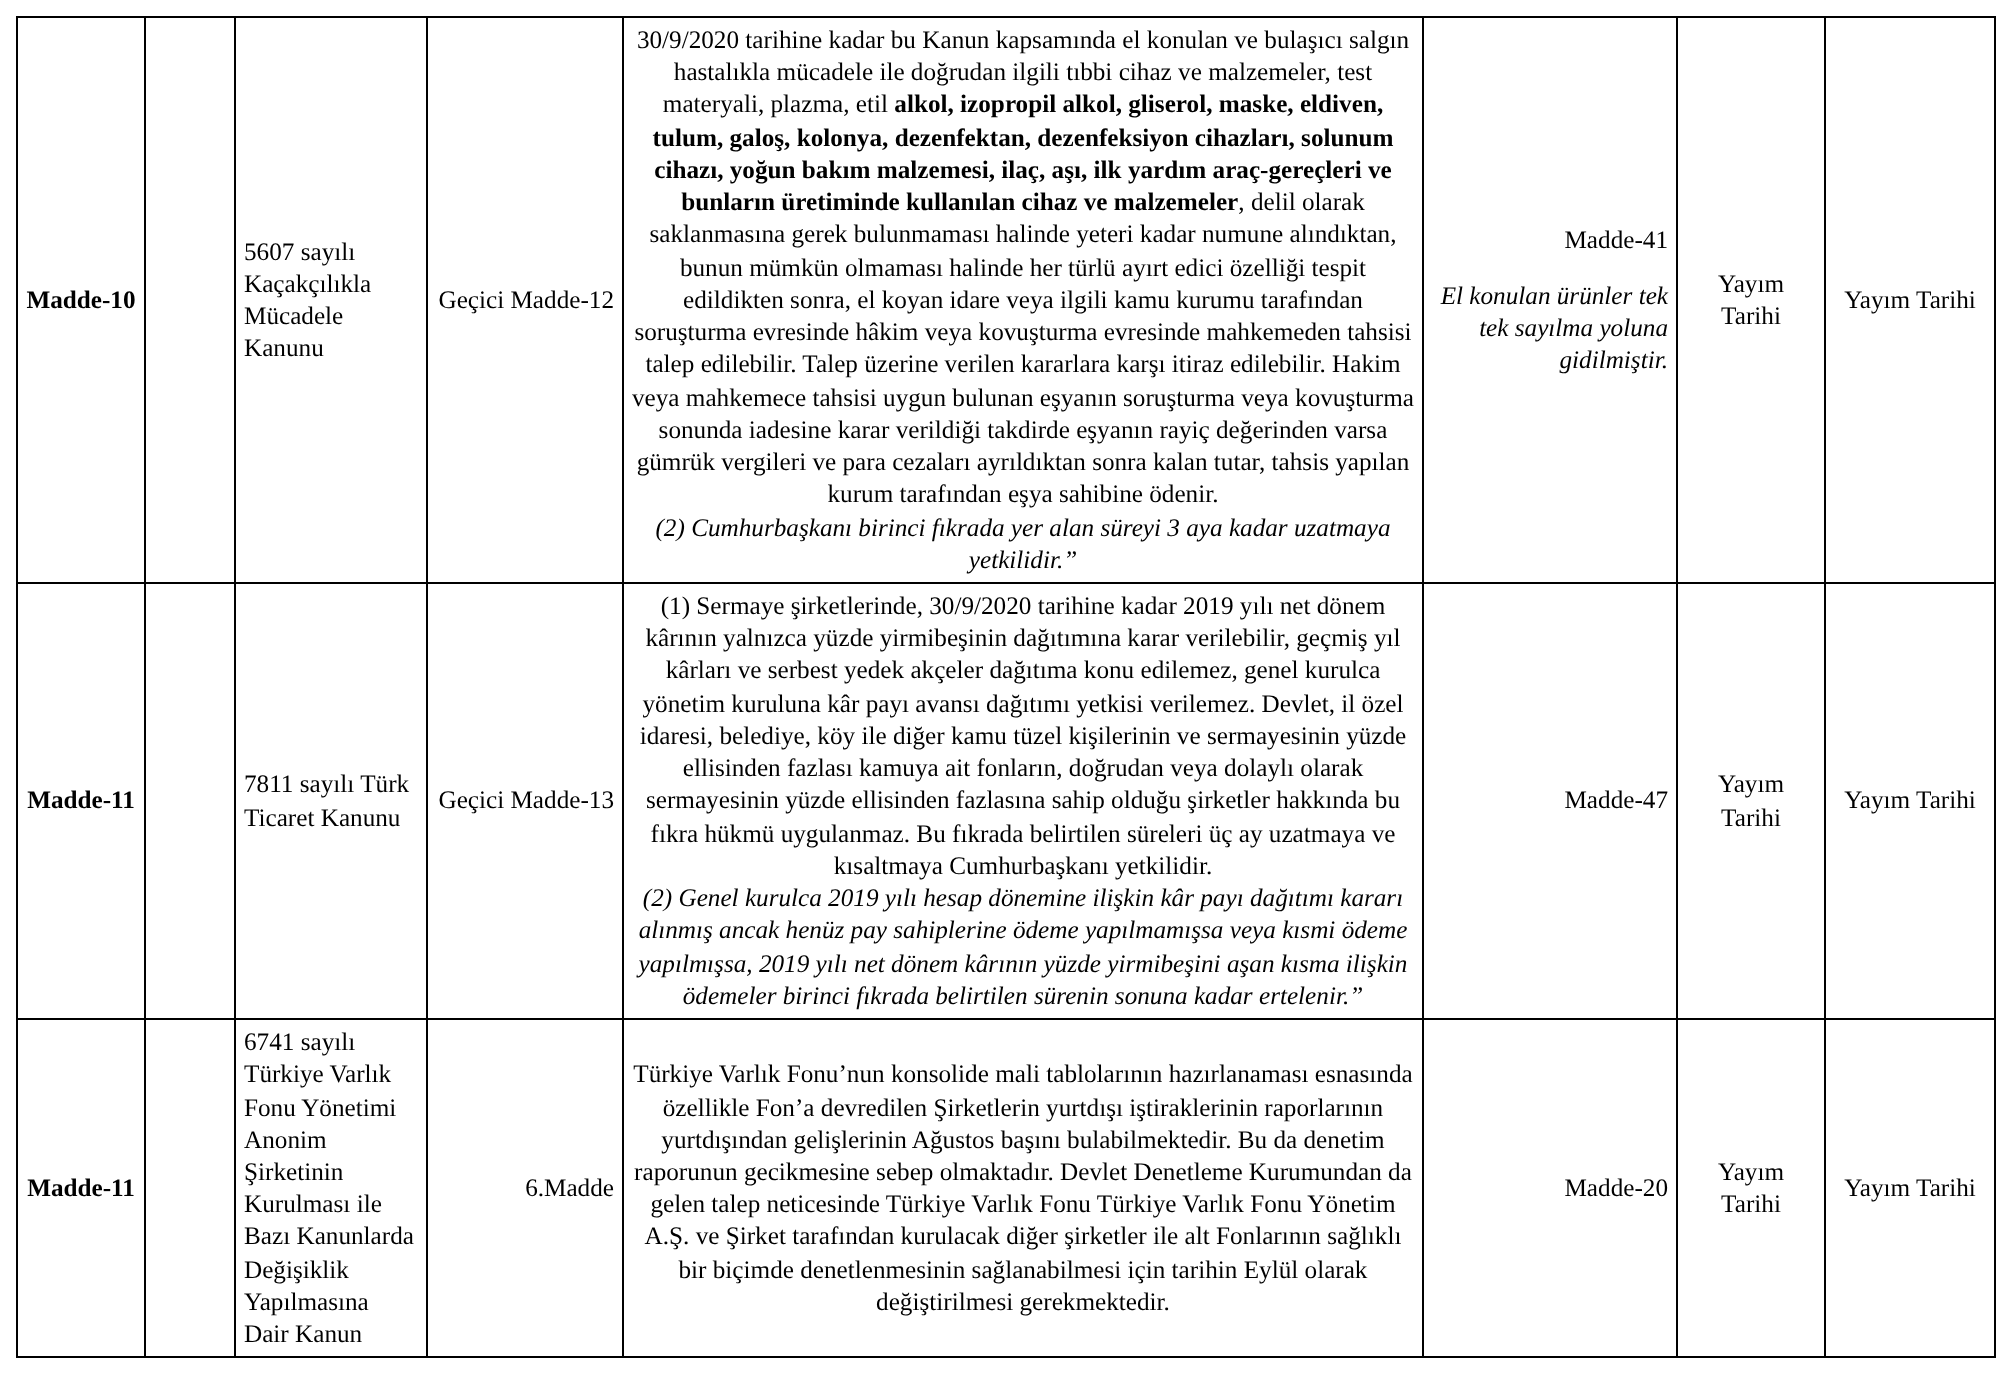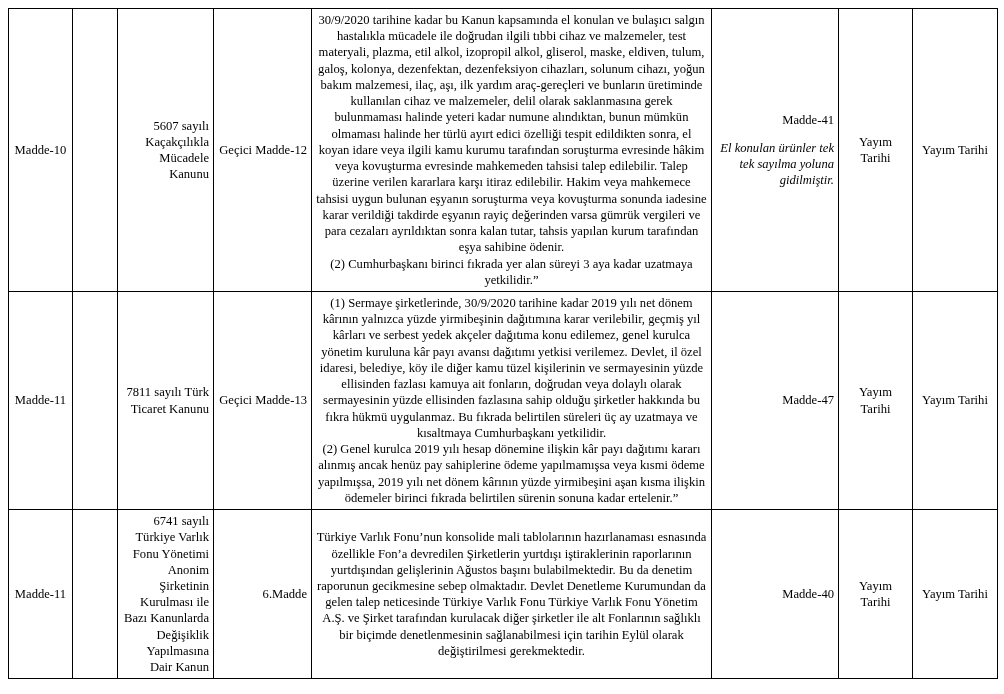--- a/index.html
+++ b/index.html
@@ -39,27 +39,27 @@
   col.c-blank    { width: 45px; }
   col.c-law      { width: 96px; }
   col.c-prov     { width: 98px; }
   col.c-text     { width: 400px; }
   col.c-refart   { width: 127px; }
   col.c-eff      { width: 74px; }
   col.c-pub      { width: 85px; }
 
   .cell-article {
     text-align: center;
-    font-weight: normal;
+    font-weight: bold;
     font-size: 12.8px;
     line-height: 1.26;
   }
   .cell-blank { }
   .cell-law {
-    text-align: right;
+    text-align: left;
     font-size: 12.6px;
     line-height: 1.3;
   }
   .cell-prov {
     text-align: right;
     font-size: 12.6px;
     line-height: 1.3;
   }
   .cell-text {
     text-align: center;
@@ -84,22 +84,22 @@
     text-align: center;
     font-size: 12.6px;
     line-height: 1.3;
   }
   .cell-pub {
     text-align: center;
     font-size: 12.6px;
     line-height: 1.3;
   }
   .para { margin: 0; }
-  .para + .para { margin-top: 0; }
-  b.bold-run { font-weight: normal; }
+  .para + .para { margin-top: 0; font-style: italic; }
+  b.bold-run { font-weight: bold; }
 </style>
 </head>
 <body>
 
 <div class="page">
   <table class="law-table">
     <colgroup>
       <col class="c-article">
       <col class="c-blank">
       <col class="c-law">
@@ -146,21 +146,21 @@
 
       <tr>
         <td class="cell-article">Madde-11</td>
         <td class="cell-blank"></td>
         <td class="cell-law">6741 sayılı Türkiye Varlık Fonu Yönetimi Anonim Şirketinin Kurulması ile Bazı Kanunlarda Değişiklik Yapılmasına Dair Kanun</td>
         <td class="cell-prov">6.Madde</td>
         <td class="cell-text">
           <p class="para">Türkiye Varlık Fonu’nun konsolide mali tablolarının hazırlanaması esnasında özellikle Fon’a devredilen Şirketlerin yurtdışı iştiraklerinin raporlarının yurtdışından gelişlerinin  Ağustos başını bulabilmektedir. Bu da denetim raporunun gecikmesine sebep olmaktadır. Devlet Denetleme Kurumundan da gelen talep neticesinde Türkiye Varlık Fonu Türkiye Varlık Fonu Yönetim A.Ş. ve Şirket tarafından kurulacak diğer şirketler ile alt Fonlarının sağlıklı bir biçimde denetlenmesinin sağlanabilmesi için tarihin Eylül olarak değiştirilmesi gerekmektedir.</p>
         </td>
         <td class="cell-refart">
-          <span>Madde-40</span>
+          <span>Madde-20</span>
         </td>
         <td class="cell-eff">Yayım Tarihi</td>
         <td class="cell-pub">Yayım Tarihi</td>
       </tr>
 
     </tbody>
   </table>
 </div>
 
 </body></html>

